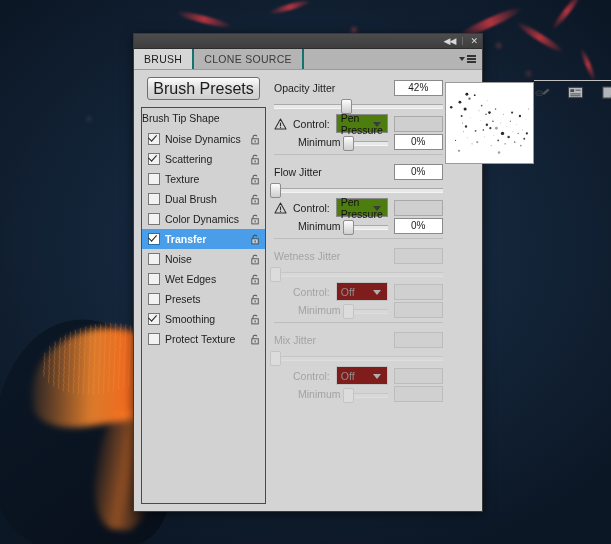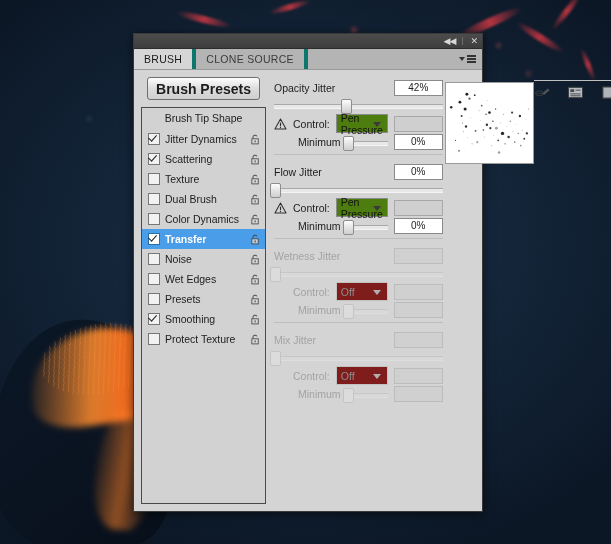--- a/index.html
+++ b/index.html
@@ -49,38 +49,38 @@
     display:flex;flex-direction:column;}
   .titlebar{height:14px;background:linear-gradient(180deg,#4c4c4c,#3e3e3e);
     display:flex;align-items:center;justify-content:flex-end;padding-right:5px;gap:7px;
     border-bottom:1px solid #2c2c2c;flex:none;}
   .tb-btn{color:#d8d8d8;font-size:9px;line-height:9px;cursor:default;letter-spacing:-1px;}
   .tb-sep{width:1px;height:8px;background:#6a6a6a;}
 
   .tabbar{height:20px;background:#b4b4b4;display:flex;align-items:stretch;flex:none;
     border-bottom:1px solid #9a9a9a;}
   .tab{display:flex;align-items:center;padding:0 10px;font-size:10.5px;color:#232323;
-    border-right:4px solid #0f766e;letter-spacing:.3px;}
+    border-right:2px solid #0f766e;letter-spacing:.3px;}
   .tab.active{background:#d6d6d6;color:#1a1a1a;}
   .tab.inactive{background:#b4b4b4;color:#3a3a3a;}
   .tabfill{flex:1;background:#b4b4b4;display:flex;align-items:center;justify-content:flex-end;padding-right:6px;}
   .menuicon{display:flex;align-items:center;gap:2px;}
   .menuicon .tri{width:0;height:0;border-left:3px solid transparent;border-right:3px solid transparent;border-top:4px solid #333;}
   .menuicon .lines{display:flex;flex-direction:column;gap:1.5px;}
   .menuicon .lines i{display:block;width:9px;height:1.5px;background:#333;}
 
   .body{flex:1;display:flex;padding:7px;gap:8px;min-height:0;}
 
   
   .leftcol{width:125px;display:flex;flex-direction:column;flex:none;}
   .presetbtn{height:21px;margin:0 6px 7px 6px;border:1px solid #6f6f6f;border-radius:3px;
     background:linear-gradient(180deg,#fdfdfd,#dcdcdc 52%,#cfcfcf);
-    font-size:14px;color:#1c1c1c;display:flex;align-items:center;justify-content:center;font-weight:bold;}
+    font-size:16px;color:#1c1c1c;display:flex;align-items:center;justify-content:center;}
   .listbox{flex:1;border:1px solid #4a4a4a;background:#d2d2d2;overflow:hidden;display:flex;flex-direction:column;}
-  .lb-head{font-size:10.5px;color:#1c1c1c;text-align:center;padding:4px 0 5px;}
+  .lb-head{font-size:10.5px;color:#1c1c1c;padding:4px 0 5px;}
   .lrow{height:20px;display:flex;align-items:center;padding:0 4px 0 6px;font-size:10.5px;color:#1c1c1c;gap:5px;}
   .lrow.sel{background:#4a9de8;color:#fff;font-weight:bold;}
   .cb{width:10px;height:10px;background:#f2f2f2;border:1px solid #777;flex:none;position:relative;}
   .cb.on:after{content:"";position:absolute;left:1px;top:-1px;width:4px;height:7px;
     border:solid #222;border-width:0 1.6px 1.6px 0;transform:rotate(42deg);}
   .lrow.sel .cb{background:#fff;border-color:#2a6ea8;}
   .lname{flex:1;white-space:nowrap;overflow:hidden;}
   .lock{width:11px;height:11px;flex:none;opacity:.85;}
 
   
@@ -176,21 +176,21 @@
 
     <div class="body">
 
       <div class="leftcol">
         <div class="presetbtn">Brush Presets</div>
         <div class="listbox">
           <div class="lb-head">Brush Tip Shape</div>
           <div id="option-rows">
               <div class="lrow">
                 <span class="cb on"></span>
-                <span class="lname">Jitter Dynamics</span>
+                <span class="lname">Noise Dynamics</span>
                 <svg class="lock" viewBox="0 0 12 12">
                   <path d="M3.2 5.2 V3.6 a2.4 2.4 0 0 1 4.4 -1.1" fill="none" stroke="#3c3c3c" stroke-width="1.1"></path>
                   <rect x="2" y="5.2" width="7" height="5.6" fill="#d8d8d8" stroke="#3c3c3c" stroke-width="1"></rect>
                   <rect x="5" y="7" width="1.2" height="2.2" fill="#3c3c3c"></rect>
                 </svg>
               </div>
               <div class="lrow">
                 <span class="cb on"></span>
                 <span class="lname">Scattering</span>
                 <svg class="lock" viewBox="0 0 12 12">

